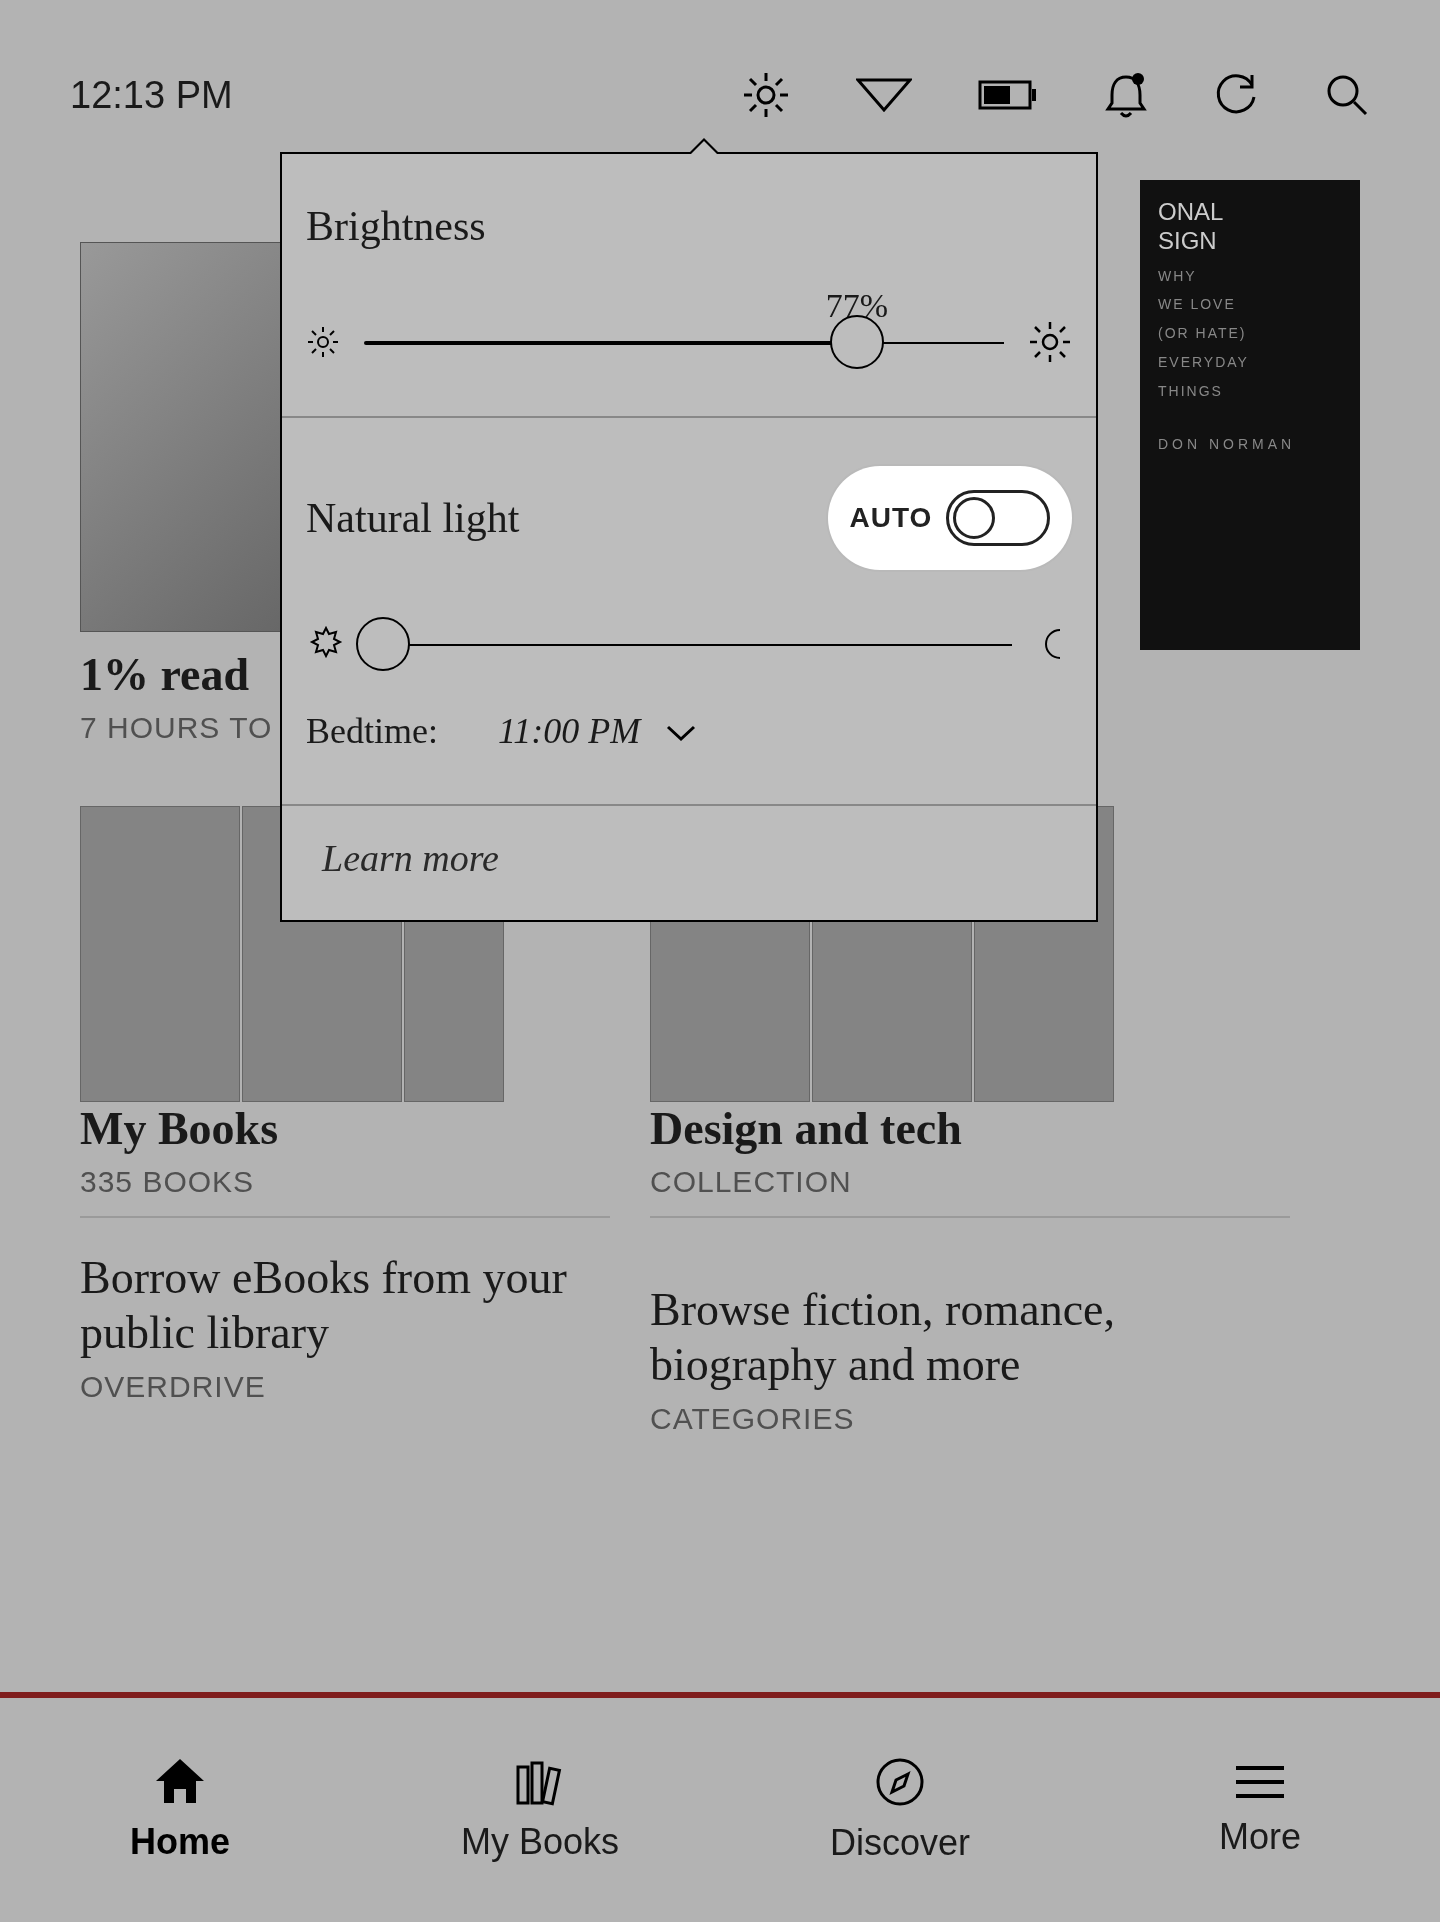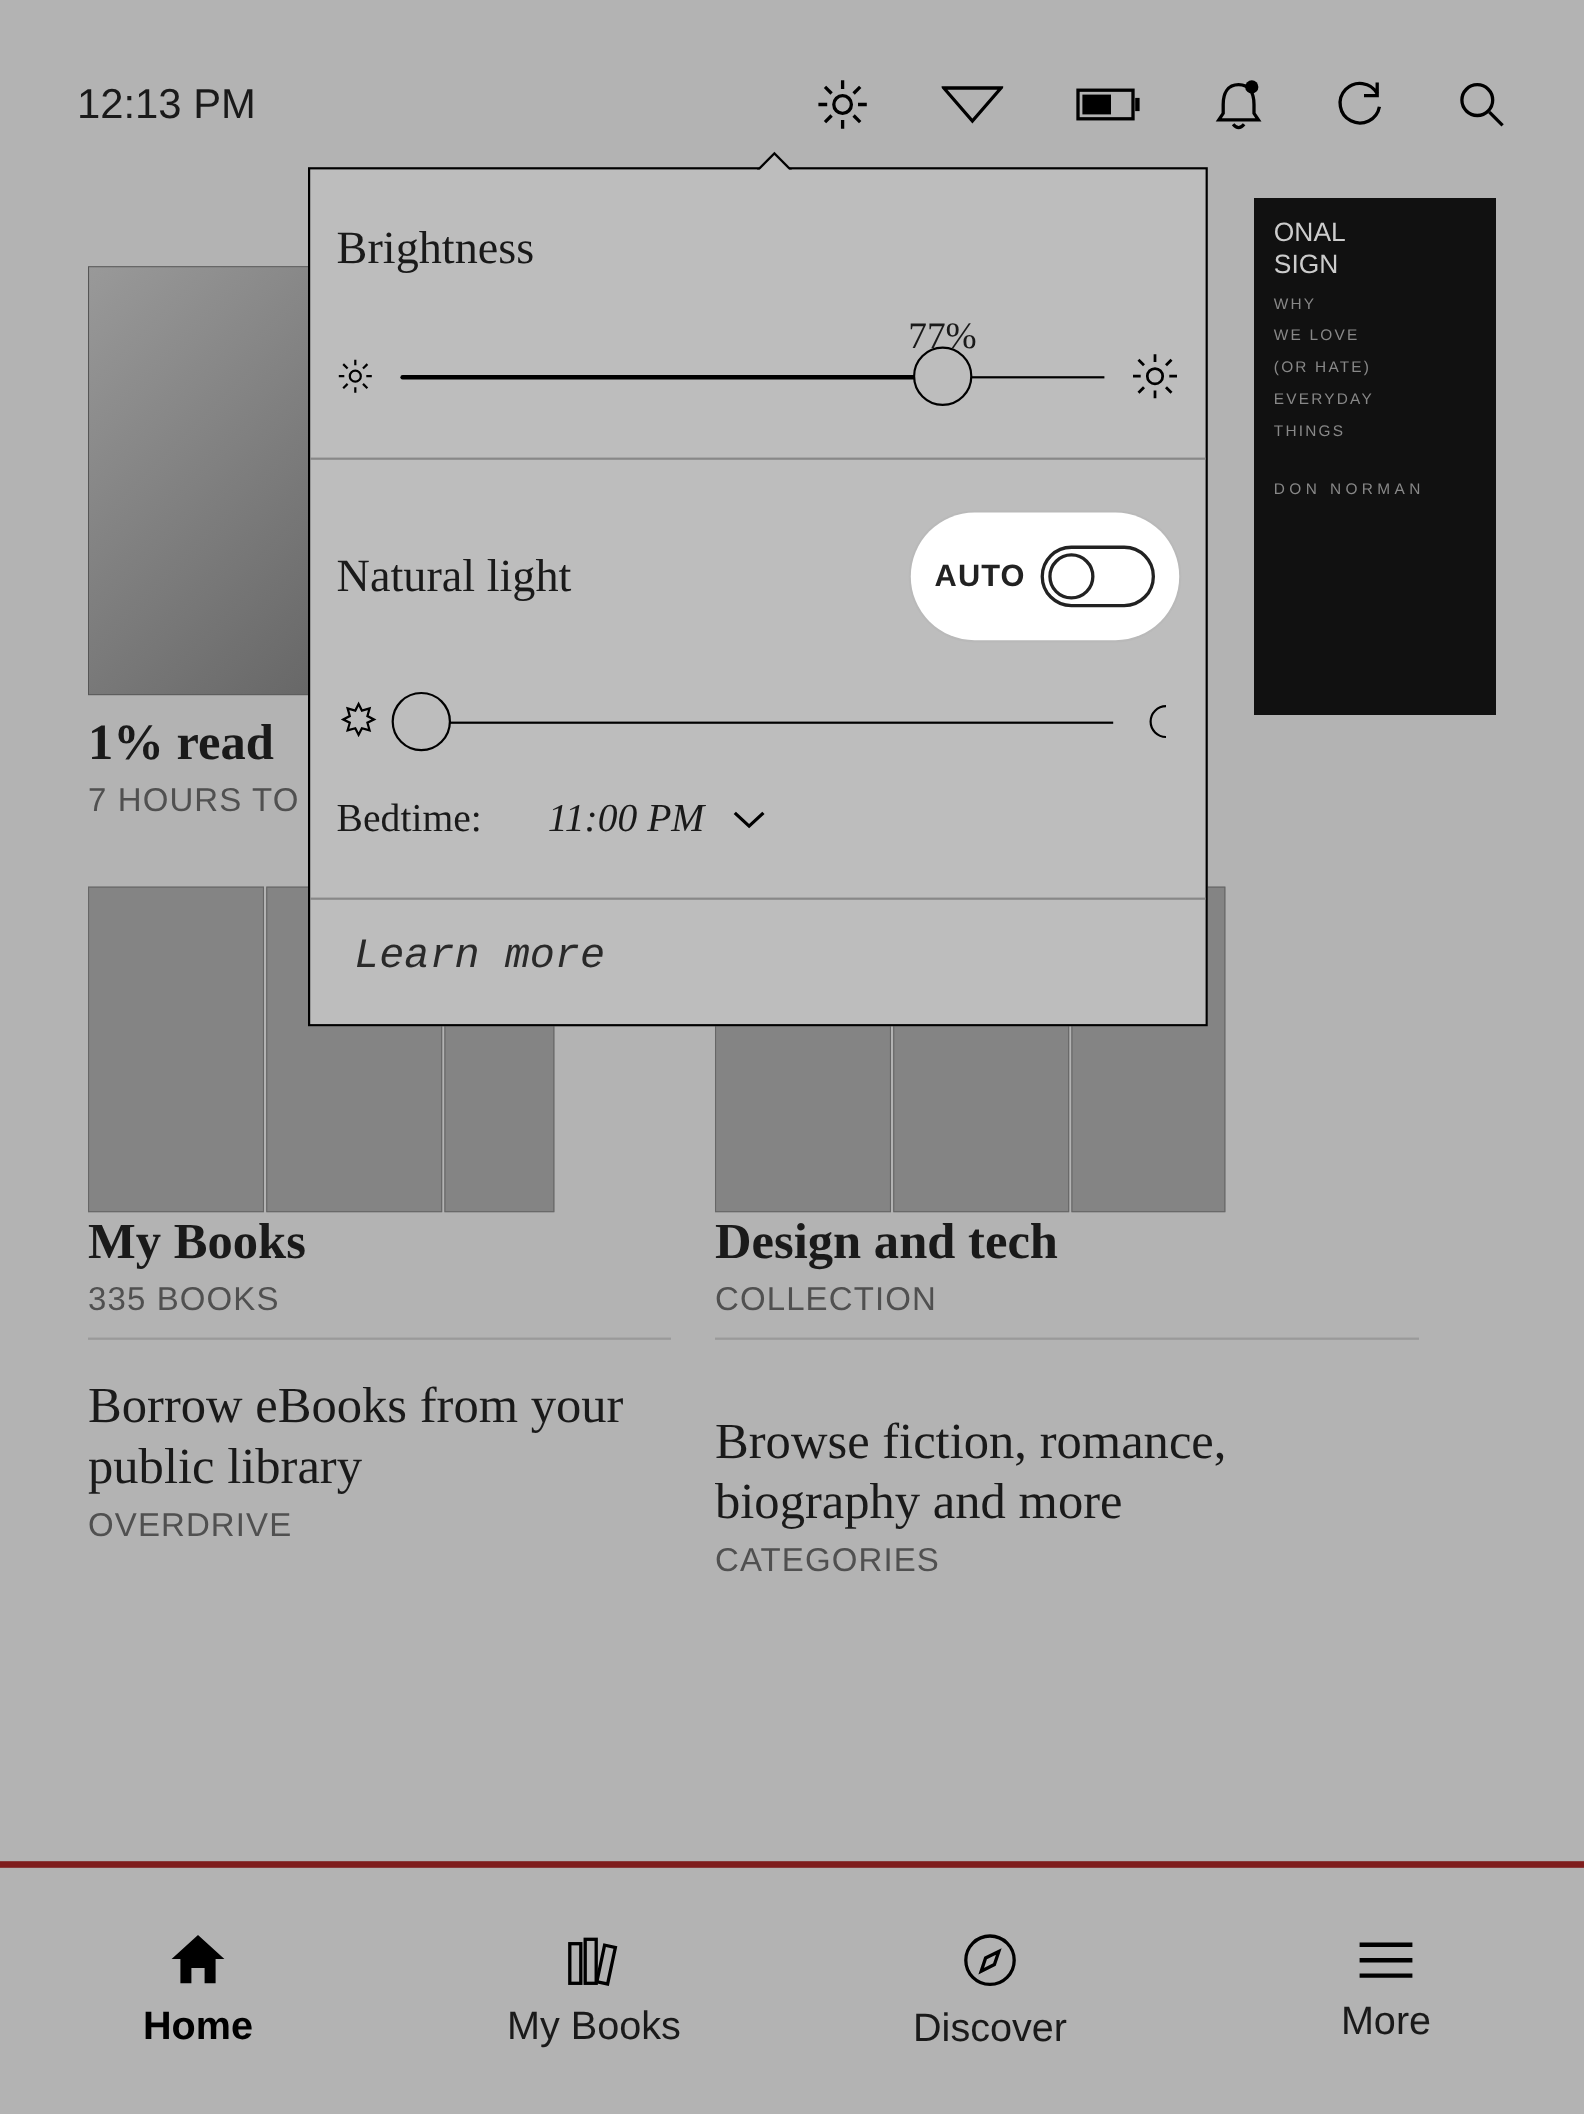--- a/index.html
+++ b/index.html
@@ -96,39 +96,39 @@
   }
   .slider-pct { position:absolute; top:-54px; font-size:34px; transform:translateX(-50%);}
   .mini-sun svg, .mini-moon svg { display:block; }
 
   .pop-divider { height:2px; background:var(--divider); margin:0;}
 
   .natural-row { display:flex; align-items:center; justify-content:space-between;}
   .auto-pill {
     background: var(--white);
     border-radius: 64px;
-    height:116px; width:244px;
+    height:104px; width:244px;
     display:flex; align-items:center; justify-content:center; gap:14px;
     font-family: -apple-system, Helvetica, Arial, sans-serif;
     font-weight:700; font-size:28px; letter-spacing:1px;
     color:#222;
     box-shadow: 0 0 0 2px rgba(0,0,0,0.02);
   }
   .toggle {
     width:104px; height:56px; border:3px solid #222; border-radius:40px; position:relative; background:transparent;
   }
   .toggle-knob {
     position:absolute; left:4px; top:4px; width:42px; height:42px; border:3px solid #222; border-radius:50%; background:transparent;
   }
 
   .bedtime-row { margin-top:46px; display:flex; align-items:center; gap:60px; font-size:36px;}
   .bedtime-val { font-style:italic; font-size:36px;}
   .chev { margin-left:8px;}
 
-  .learn-more { padding: 30px 40px 40px; font-style:italic; font-size:38px; color:#2a2a2a;font-family:Liberation Mono, monospace;}
+  .learn-more { padding: 30px 40px 40px; font-style:italic; font-size:38px; color:#2a2a2a;}
 
   
   .bottom-nav {
     position:absolute; left:0; right:0; bottom:0; height:230px;
     border-top:6px solid #7f1d1d;
     display:flex;
   }
   .nav-item {
     flex:1; display:flex; flex-direction:column; align-items:center; justify-content:center; gap:14px;
     font-family: -apple-system, Helvetica, Arial, sans-serif;

